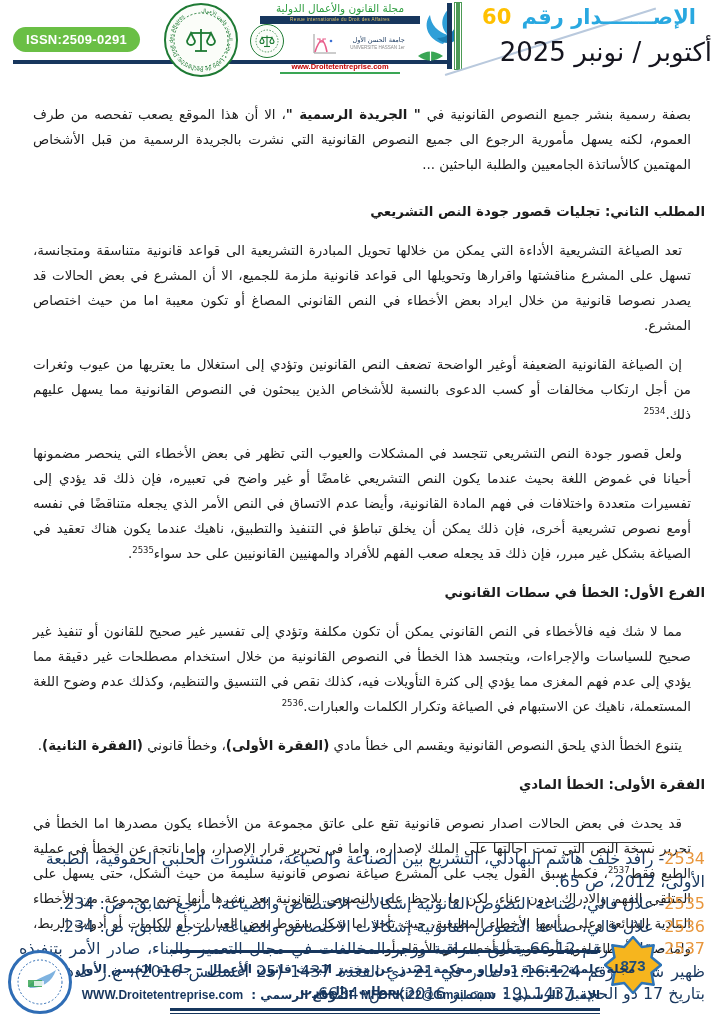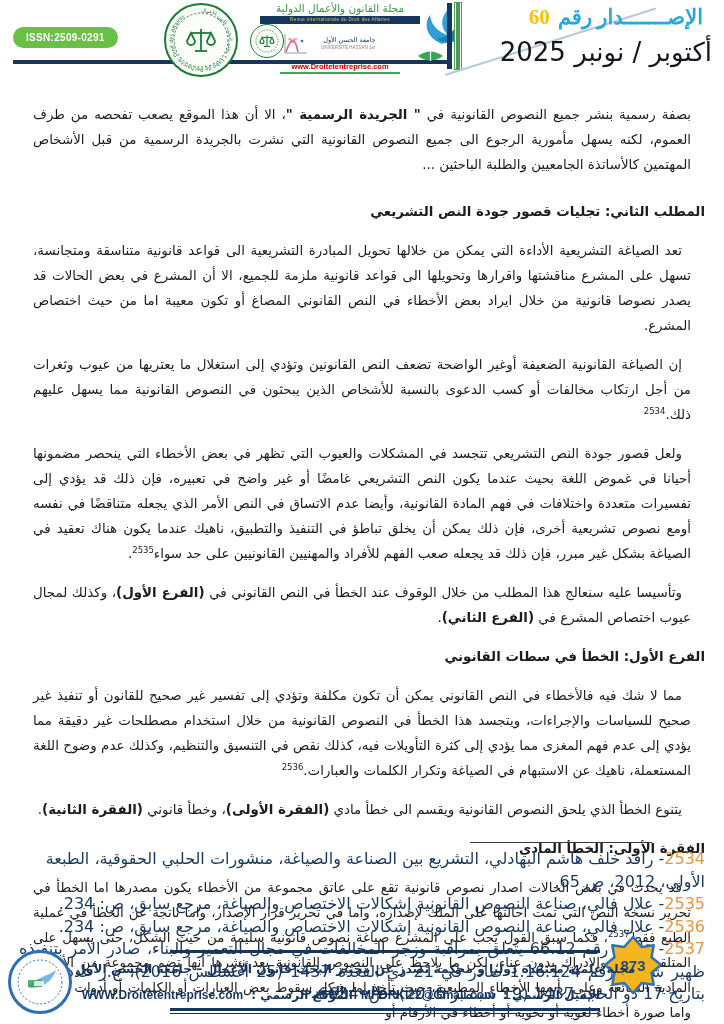--- a/index.html
+++ b/index.html
@@ -1,45 +1,45 @@
 <!DOCTYPE html>
 <html lang="ar"><head>
 <meta charset="utf-8">
 <style>
   html,body{margin:0;padding:0;background:#e9e9e9;}
   .page{position:relative;width:724px;height:1024px;background:#ffffff;overflow:hidden;
         font-family:"DejaVu Sans",sans-serif;}
 
   
   .issn-badge{position:absolute;left:13px;top:27px;background:#6abf45;color:#fff;
-    font-family:"Liberation Sans",sans-serif;font-weight:bold;font-size:10px;
+    font-family:"Liberation Sans",sans-serif;font-weight:bold;font-size:13px;
     padding:5px 13px;border-radius:17px;letter-spacing:.3px;text-align:center;}
   .header-rule{position:absolute;left:13px;top:60px;width:434px;height:4px;background:#17365d;}
   .seal{position:absolute;border-radius:50%;background:#fbfdf9;display:flex;align-items:center;justify-content:center;}
   .seal.big{left:164px;top:3px;width:70px;height:70px;border:2px solid #1e7a34;}
   .seal.small{left:250px;top:24px;width:32px;height:32px;border:1.5px solid #1e7a34;}
   .center-logo{position:absolute;left:246px;top:2px;width:188px;height:70px;}
   .jtitle{direction:rtl;text-align:center;color:#2f9e41;font-weight:normal;font-size:10.5px;line-height:13px;}
   .jbanner{margin:1px 14px 0 14px;background:#17365d;color:#e8c86a;font-size:4.5px;
     text-align:center;line-height:8px;letter-spacing:.4px;font-family:"Liberation Sans",sans-serif;}
-  .logo-row{display:flex;align-items:center;gap:13px;padding:2px 0 0 36px;height:36px;}
+  .logo-row{display:flex;align-items:center;gap:13px;padding:2px 0 0 36px;height:36px;justify-content:center;}
   .univ-col{display:flex;flex-direction:column;line-height:7px;}
   .univ-ar{font-size:6.5px;color:#17365d;direction:rtl;}
   .univ-fr{font-size:4.5px;color:#888;font-family:"Liberation Sans",sans-serif;}
   .jurl{text-align:center;color:#c00000;font-weight:bold;font-size:7.5px;
     font-family:"Liberation Sans",sans-serif;border-bottom:2px solid #3aa655;
     width:120px;margin:0 auto;padding-bottom:1px;}
   .vbar-navy{position:absolute;left:447px;top:3px;width:5px;height:66px;background:#17365d;}
   .vbar-green{position:absolute;left:455px;top:3px;width:6px;height:66px;background:#4c9a55;
     border-left:1.5px solid #fff;border-right:1.5px solid #fff;box-sizing:border-box;
     outline:1.5px solid #4c9a55;}
   .slash-decor{position:absolute;left:445px;top:74px;width:221px;height:1.5px;background:#b9c9dd;
     transform:rotate(-17.5deg);transform-origin:left center;}
-  .issue-line1{position:absolute;right:21px;top:5px;direction:rtl;color:#29a8e0;
-    font-weight:bold;font-size:21px;white-space:nowrap;font-family:Liberation Serif, serif;}
+  .issue-line1{position:absolute;right:28px;top:5px;direction:rtl;color:#29a8e0;
+    font-weight:bold;font-size:21px;white-space:nowrap;}
   .issue-num{color:#ffc000;padding:0 3px;}
   .issue-date{position:absolute;right:12px;top:37px;direction:rtl;color:#15151f;
     font-weight:normal;font-size:26px;white-space:nowrap;}
 
   
   .content{position:absolute;top:88px;right:19px;width:686px;direction:rtl;
     text-align:justify;font-size:13.4px;line-height:25px;color:#1c1c1c;}
   .para{margin:14px;text-indent:9px;}
   .para.noindent{text-indent:0;}
   .h{font-weight:bold;margin:0;text-indent:0;}
@@ -158,23 +158,20 @@
     <p class="para">تعد الصياغة التشريعية الأداءة التي يمكن من خلالها تحويل المبادرة التشريعية الى قواعد قانونية متناسقة ومتجانسة، تسهل على المشرع مناقشتها واقرارها وتحويلها الى قواعد قانونية ملزمة للجميع، الا أن المشرع في بعض الحالات قد يصدر نصوصا قانونية من خلال ايراد بعض الأخطاء في النص القانوني المصاغ أو تكون معيبة اما من حيث اختصاص المشرع.</p>
 
     <p class="para">
       <span>إن الصياغة القانونية الضعيفة أوغير الواضحة تضعف النص القانونين وتؤدي إلى استغلال ما يعتريها من عيوب وثغرات من أجل ارتكاب مخالفات أو كسب الدعوى بالنسبة للأشخاص الذين يبحثون في النصوص القانونية مما يسهل عليهم ذلك.</span><sup class="ref">2534</sup>
     </p>
 
     <p class="para">
       <span>ولعل قصور جودة النص التشريعي تتجسد في المشكلات والعيوب التي تظهر في بعض الأخطاء التي ينحصر مضمونها أحيانا في غموض اللغة بحيث عندما يكون النص التشريعي غامضًا أو غير واضح في تعبيره، فإن ذلك قد يؤدي إلى تفسيرات متعددة واختلافات في فهم المادة القانونية، وأيضا عدم الاتساق في النص الأمر الذي يجعله متناقضًا في نفسه أومع نصوص تشريعية أخرى، فإن ذلك يمكن أن يخلق تباطؤ في التنفيذ والتطبيق، ناهيك عندما يكون هناك تعقيد في الصياغة بشكل غير مبرر، فإن ذلك قد يجعله صعب الفهم للأفراد والمهنيين القانونيين على حد سواء</span><sup class="ref">2535</sup><span>.</span>
     </p>
 
-    <p class="para">
-      <span>وتأسيسا عليه سنعالج هذا المطلب من خلال الوقوف عند الخطأ في النص القانوني في </span><span class="bold">(الفرع الأول)</span><span>، وكذلك لمجال عيوب اختصاص المشرع في </span><span class="bold">(الفرع الثاني)</span><span>.</span>
-    </p>
 
     <p class="h">الفرع الأول: الخطأ في سطات القانوني</p>
 
     <p class="para">
       <span>مما لا شك فيه فالأخطاء في النص القانوني يمكن أن تكون مكلفة وتؤدي إلى تفسير غير صحيح للقانون أو تنفيذ غير صحيح للسياسات والإجراءات، ويتجسد هذا الخطأ في النصوص القانونية من خلال استخدام مصطلحات غير دقيقة مما يؤدي إلى عدم فهم المغزى مما يؤدي إلى كثرة التأويلات فيه، كذلك نقص في التنسيق والتنظيم، وكذلك عدم وضوح اللغة المستعملة، ناهيك عن الاستبهام في الصياغة وتكرار الكلمات والعبارات.</span><sup class="ref">2536</sup>
     </p>
 
     <p class="para">
       <span>يتنوع الخطأ الذي يلحق النصوص القانونية ويقسم الى خطأ مادي </span><span class="bold">(الفقرة الأولى)</span><span>، وخطأ قانوني </span><span class="bold">(الفقرة الثانية)</span><span>.</span>
     </p>

